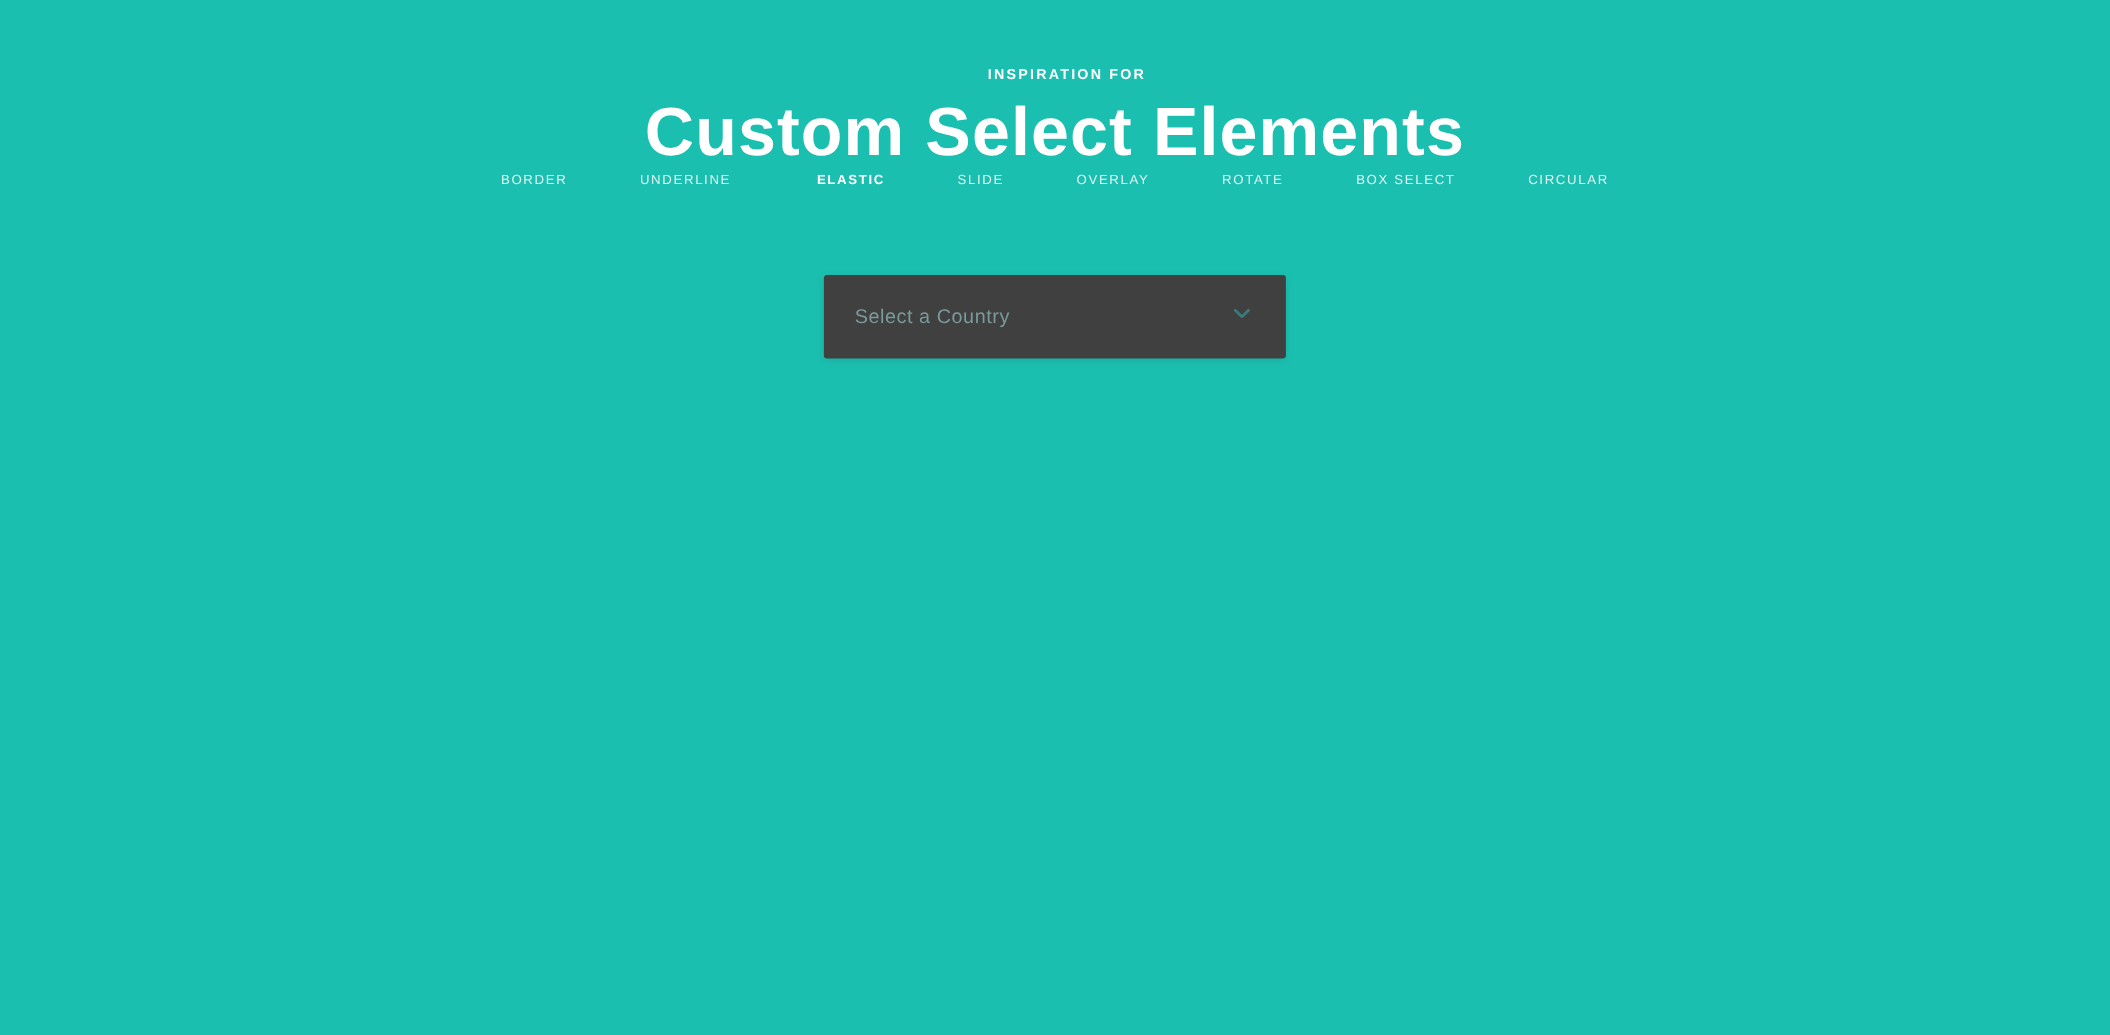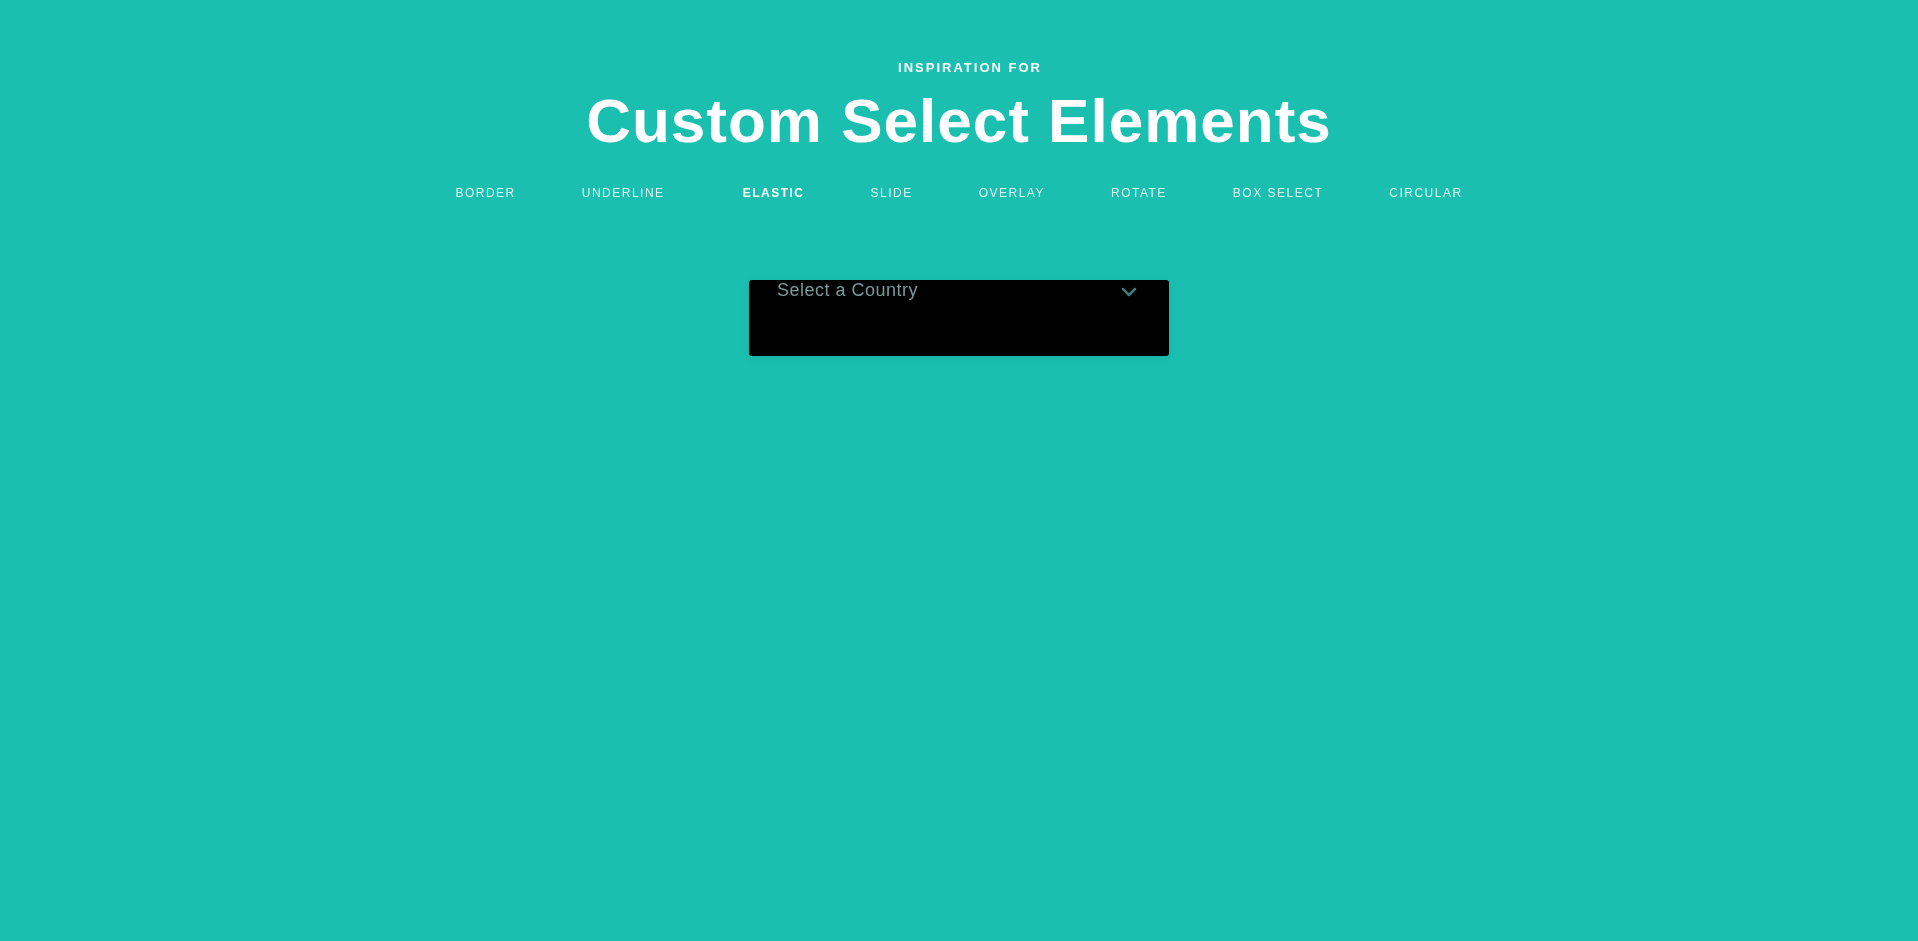--- a/index.html
+++ b/index.html
@@ -39,21 +39,20 @@
       text-transform: uppercase;
       margin-bottom: 10px;
       padding-left: 22px;
     }
 
     .main-title {
       color: #ffffff;
       font-size: 62px;
       font-weight: 800;
       letter-spacing: 1px;
-      margin-bottom: 30px;
     }
 
     .nav-bar {
       display: flex;
       gap: 66px;
       align-items: center;
       margin-bottom: 80px;
     }
 
     .nav-item {
@@ -66,25 +65,26 @@
       text-decoration: none;
     }
 
     .nav-item.active {
       color: #ffffff;
       font-weight: 800;
       padding-left: 12px;
     }
 
     .select-container {
-      background-color: #000000;
+      background-color: #404040;
       border-radius: 3px;
       width: 420px;
       height: 76px;
       display: flex;
+      align-items: center;
       justify-content: space-between;
       padding: 0 28px;
       cursor: pointer;
       box-shadow: 0 2px 8px rgba(0,0,0,0.08);
     }
 
     .select-placeholder {
       color: #7a9a9a;
       font-size: 18px;
       font-weight: 400;

